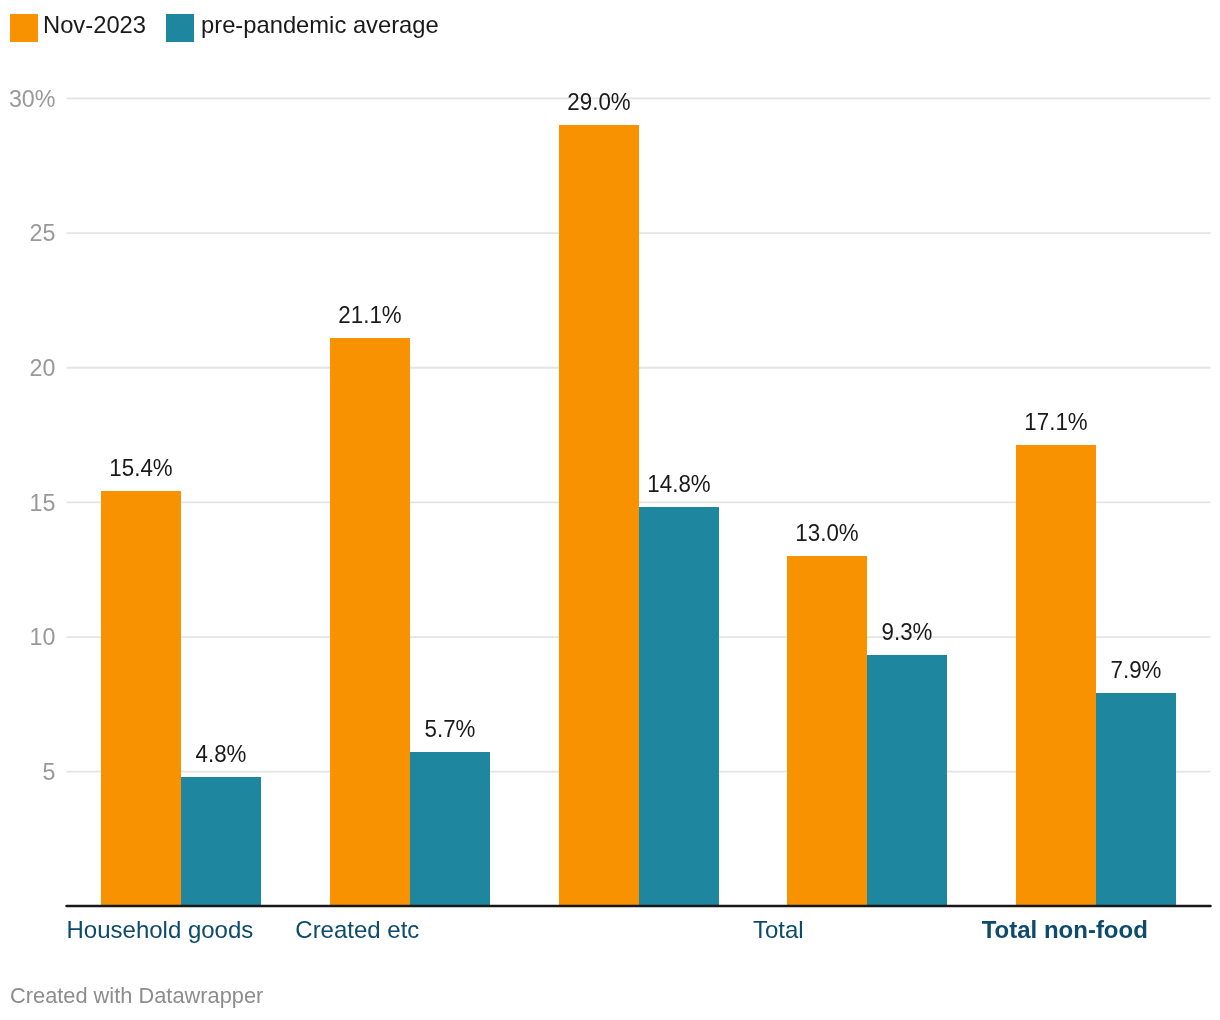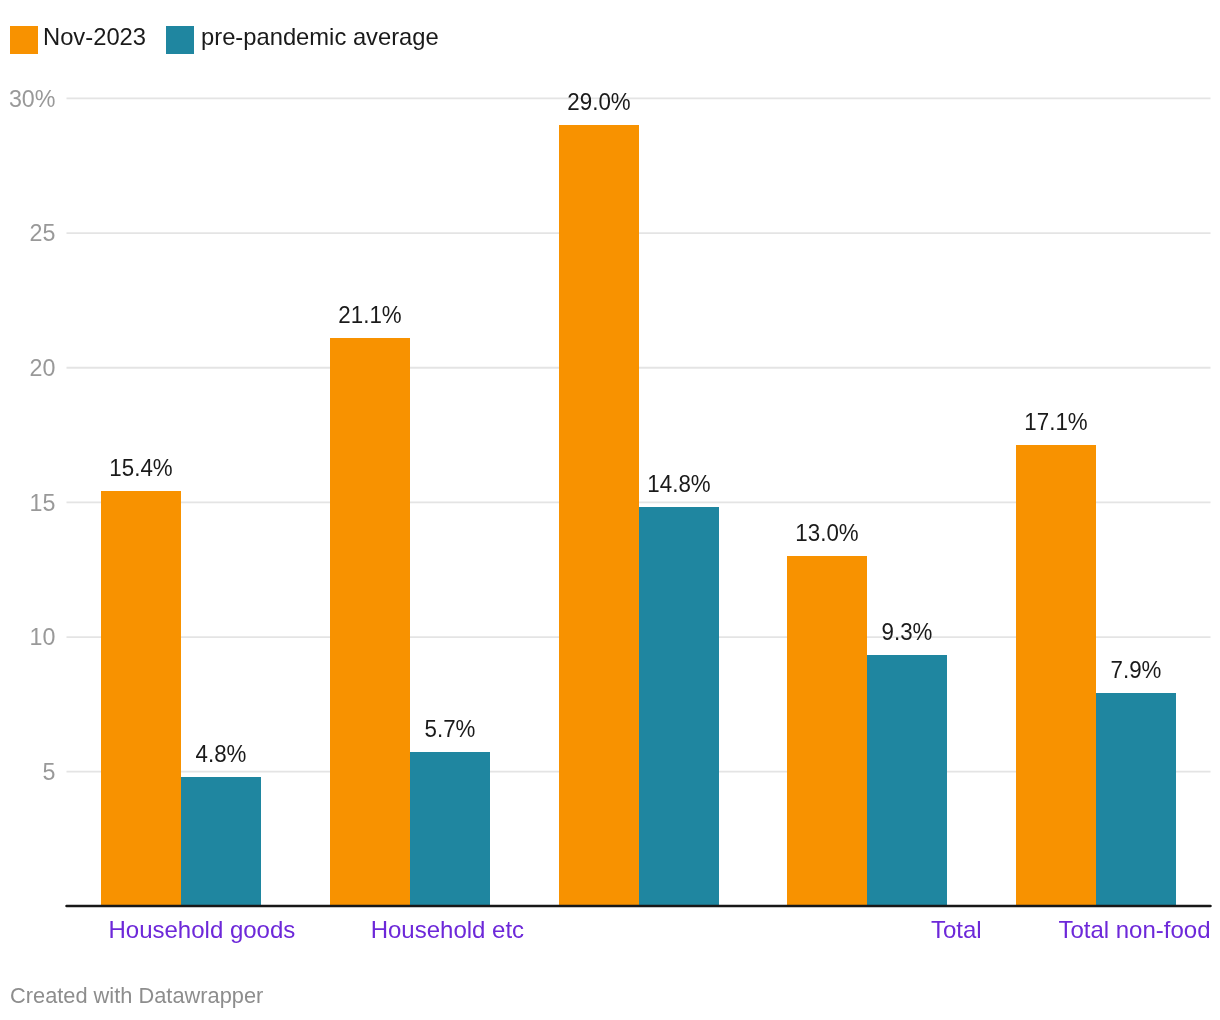--- a/index.html
+++ b/index.html
@@ -6,21 +6,21 @@
   html, body { margin:0; padding:0; }
   body {
     width:1220px; height:1020px; background:#ffffff;
     font-family:"Liberation Sans", sans-serif;
     -webkit-font-smoothing:antialiased;
     overflow:hidden;
   }
   .chart { position:relative; width:1220px; height:1020px; background:#ffffff; }
 
   
-  .legend { position:absolute; left:0; top:12px; width:988px; height:56px; }
+  .legend { position:absolute; left:0; top:0; width:988px; height:56px; }
   .legend-item { position:absolute; top:0; height:56px; }
   .swatch { position:absolute; width:28px; height:28px; top:14px; left:0; }
   .legend-label {
     transform:scaleX(0.99) translateZ(0); transform-origin:0 50%;
     position:absolute; white-space:nowrap; color:#1a1a1a;
     font-size:24px; line-height:28px; top:11px;
   }
 
   
   .plot { position:absolute; left:0; top:0; width:1220px; height:1020px; }
@@ -32,22 +32,22 @@
   }
 
   .bar { position:absolute; }
   .vallabel {
     transform:scaleX(0.93) translateZ(0);
     position:absolute; text-align:center; white-space:nowrap;
     font-size:24px; line-height:24px; color:#1a1a1a;
   }
   .catlabel {
     transform:translateZ(0);
-    position:absolute; text-align:right; white-space:nowrap;
-    font-size:24px; line-height:24px; color:#6d28d9;
+    position:absolute; text-align:left; white-space:nowrap;
+    font-size:24px; line-height:24px; color:#0c4a6e;
   }
 
   .footer {
     transform:scaleX(0.965) translateZ(0); transform-origin:0 50%;
     position:absolute; left:10px; top:984.6px;
     font-size:22.6px; line-height:22.6px; color:#8d8d8d; white-space:nowrap;
   }
 </style>
 </head>
 <body>
@@ -82,34 +82,34 @@
       <div class="ytick" style="top: 86.6px;">30%</div>
       <div class="bar" style="left: 100.9px; width: 80px; top: 491.178px; height: 414.722px; background: rgb(248, 146, 0);"></div>
       <div class="vallabel" style="left: 100.9px; width: 80px; top: 456.178px;">15.4%</div>
       <div class="bar" style="left: 180.9px; width: 80px; top: 776.636px; height: 129.264px; background: rgb(31, 134, 160);"></div>
       <div class="vallabel" style="left: 180.9px; width: 80px; top: 741.636px;">4.8%</div>
       <div class="catlabel" style="left: 66.5px; width: 228.8px; top: 917.8px;">Household goods</div>
       <div class="bar" style="left: 329.7px; width: 80px; top: 337.677px; height: 568.223px; background: rgb(248, 146, 0);"></div>
       <div class="vallabel" style="left: 329.7px; width: 80px; top: 302.677px;">21.1%</div>
       <div class="bar" style="left: 409.7px; width: 80px; top: 752.399px; height: 153.501px; background: rgb(31, 134, 160);"></div>
       <div class="vallabel" style="left: 409.7px; width: 80px; top: 717.399px;">5.7%</div>
-      <div class="catlabel" style="left: 295.3px; width: 228.8px; top: 917.8px;">Household etc</div>
+      <div class="catlabel" style="left: 295.3px; width: 228.8px; top: 917.8px;">Created etc</div>
       <div class="bar" style="left: 558.5px; width: 80px; top: 124.93px; height: 780.97px; background: rgb(248, 146, 0);"></div>
       <div class="vallabel" style="left: 558.5px; width: 80px; top: 89.93px;">29.0%</div>
       <div class="bar" style="left: 638.5px; width: 80px; top: 507.336px; height: 398.564px; background: rgb(31, 134, 160);"></div>
       <div class="vallabel" style="left: 638.5px; width: 80px; top: 472.336px;">14.8%</div>
       <div class="bar" style="left: 787.3px; width: 80px; top: 555.81px; height: 350.09px; background: rgb(248, 146, 0);"></div>
       <div class="vallabel" style="left: 787.3px; width: 80px; top: 520.81px;">13.0%</div>
       <div class="bar" style="left: 867.3px; width: 80px; top: 655.451px; height: 250.449px; background: rgb(31, 134, 160);"></div>
       <div class="vallabel" style="left: 867.3px; width: 80px; top: 620.451px;">9.3%</div>
       <div class="catlabel" style="left: 752.9px; width: 228.8px; top: 917.8px;">Total</div>
       <div class="bar" style="left: 1016.1px; width: 80px; top: 445.397px; height: 460.503px; background: rgb(248, 146, 0);"></div>
       <div class="vallabel" style="left: 1016.1px; width: 80px; top: 410.397px;">17.1%</div>
       <div class="bar" style="left: 1096.1px; width: 80px; top: 693.153px; height: 212.747px; background: rgb(31, 134, 160);"></div>
       <div class="vallabel" style="left: 1096.1px; width: 80px; top: 658.153px;">7.9%</div>
-      <div class="catlabel" style="left: 981.7px; width: 228.8px; top: 917.8px;">Total non-food</div>
+      <div class="catlabel" style="left: 981.7px; width: 228.8px; top: 917.8px; font-weight: bold;">Total non-food</div>
       <svg class="grid-svg" width="1220" height="1020">
         <line x1="66.5" x2="1210.5" y1="906" y2="906" stroke="#181818" stroke-width="2.5" stroke-linecap="round"></line>
       </svg>
     </div>
 
   <div class="footer">Created with Datawrapper</div>
 </div>
 
 </body></html>

